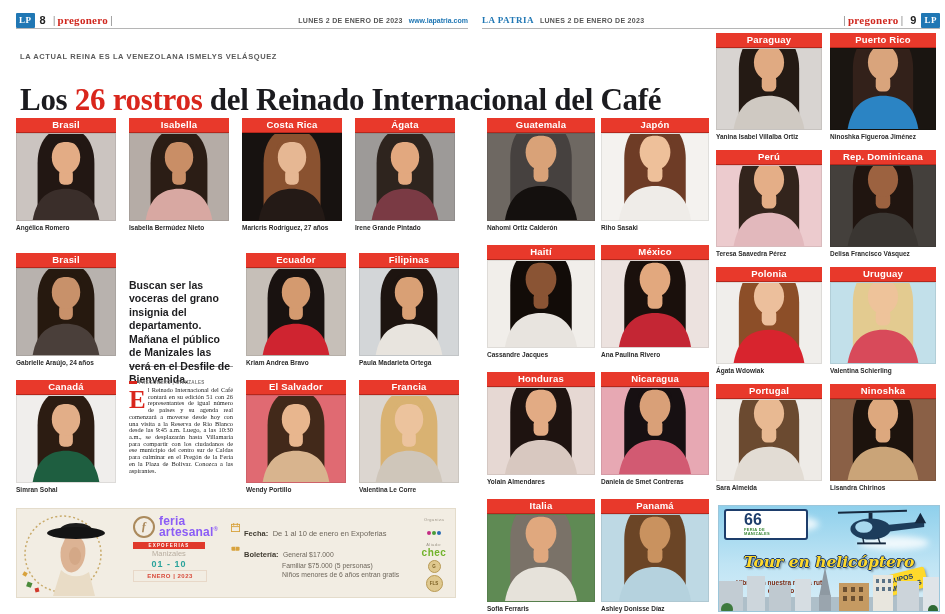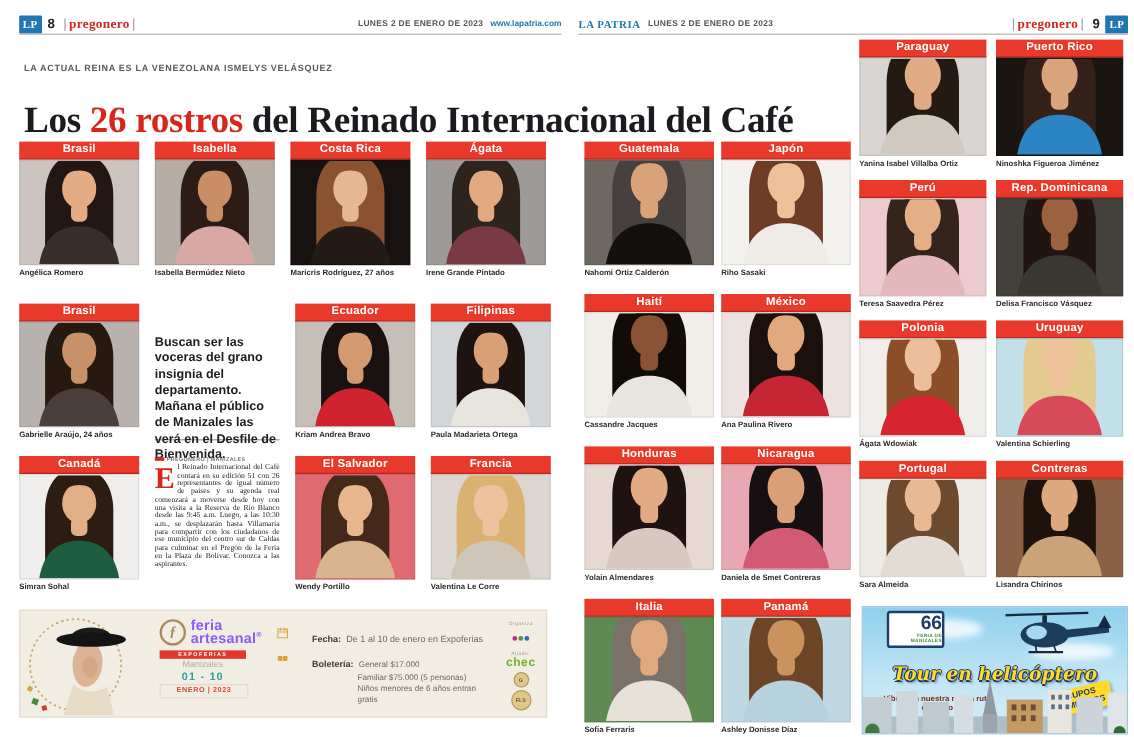--- a/index.html
+++ b/index.html
@@ -65,39 +65,39 @@
          font:700 italic 12px/16px "Liberation Serif",serif;color:#ab8a5c;text-align:center}
   .fname{font:700 12px/0.92 "Liberation Sans",sans-serif;color:#8b5cf6;letter-spacing:.2px}
   .fsup{font-size:6px;vertical-align:super}
   .fchip{margin-top:4px;width:72px;background:#e0392b;color:#fff;text-align:center;
          font:700 4.5px/7px "Liberation Sans",sans-serif;letter-spacing:1.2px}
   .fcity{width:72px;text-align:center;font:400 7.5px/10px "Liberation Sans",sans-serif;color:#b8aea0}
   .fdates{width:72px;text-align:center;font:700 9px/11px "Liberation Sans",sans-serif;color:#2aa39b;letter-spacing:1px}
   .fmonth{width:72px;text-align:center;font:700 6px/10px "Liberation Sans",sans-serif;color:#d84a3a;
           border:1px solid #e8d8c8;letter-spacing:.5px}
   .fdetails{position:absolute;left:214px;top:13px;width:182px}
-  .frow{display:flex;gap:20px;margin-bottom:3px}
+  .frow{display:flex;gap:4px;margin-bottom:3px}
   .frow svg{flex:none;margin-top:0.5px}
   .flabel{font:700 7.5px/1.3 "Liberation Sans",sans-serif;color:#3f3a30}
   .fval{font:400 7.5px/1.3 "Liberation Sans",sans-serif;color:#6e675c}
   .fbol{font:400 6.8px/1.35 "Liberation Sans",sans-serif;color:#6e675c}
   .flogos{position:absolute;left:399px;top:6px;width:36px;text-align:center}
   .tinylbl{font:400 4px "Liberation Sans",sans-serif;color:#9a9284;letter-spacing:.5px;margin-top:2px}
   .dots span{display:inline-block;width:4px;height:4px;border-radius:50%;margin:1px .5px}
   .chec{font:700 10px "Liberation Sans",sans-serif;color:#72b32c;letter-spacing:.5px}
   .seal{margin:2px auto 0;border-radius:50%;border:1.5px solid #b89a55;background:#dfc88e;
         color:#7a5f22;font:700 4.5px "Liberation Sans",sans-serif;display:flex;align-items:center;justify-content:center}
   .seal.g{width:11px;height:11px} .seal.fls{width:15px;height:15px}
 
   
   .tour{position:absolute;left:718px;top:505px;width:222px;height:107px;box-sizing:border-box;
         background:linear-gradient(180deg,#8fd0ec,#bfe4f4 55%,#d8eef8);overflow:hidden;border:1px solid #9cc6da}
   .cloud{position:absolute;background:#fff;opacity:.8;border-radius:50%;filter:blur(3px)}
-  .crest{position:absolute;left:20px;top:3px;width:44px;background:#fff;border:2px solid #1d3d6b;
-         border-radius:3px;text-align:right;padding:1px 0}
+  .crest{position:absolute;left:5px;top:3px;width:44px;background:#fff;border:2px solid #1d3d6b;
+         border-radius:3px;text-align:left;padding:1px 18px}
   .crest-num{font:900 16px/16px "Liberation Sans",sans-serif;color:#1d3d6b}
   .crest-lbl{font:700 4px/1.1 "Liberation Sans",sans-serif;color:#3f8a3a;letter-spacing:.3px}
   .tprice{position:absolute;left:58px;top:4px;width:80px}
   .tprice-main{font:900 italic 13px "Liberation Sans",sans-serif;color:#7d1a10;
                text-shadow:.5px .5px 0 #f2c21c}
   .tprice-sub{font:700 5px "Liberation Sans",sans-serif;color:#1d3d6b;letter-spacing:.5px}
   .tphone{display:flex;align-items:center;gap:2px;margin-top:2px}
   .phone-badge{width:9px;height:9px;border-radius:50%;background:#ffd92b;color:#1d3d6b;
                font-size:5.5px;line-height:9px;text-align:center}
   .tphone-num{font:800 italic 8.5px "Liberation Sans",sans-serif;color:#f2c21c;
@@ -492,21 +492,21 @@
         <path class="hair" d="M50,6 C31,6 21,22 21,42 L21,96 L79,96 L79,42 C79,22 69,6 50,6 Z"></path>
         <path class="bodyshape" d="M16,100 C20,76 34,68 50,68 C66,68 80,76 84,100 Z"></path>
         <rect class="neck" x="43" y="48" width="14" height="16" rx="5"></rect>
         <ellipse class="face" cx="50" cy="36" rx="14.5" ry="17"></ellipse>
         <path class="fringe" d="M34,28 C36,12 64,12 66,28 C58,18 42,18 34,28 Z"></path>
         <path class="crown-glyph" d="M36,12 L40,2 L45,8 L50,1 L55,8 L60,2 L64,12 Z"></path>
       </svg>
     </div>
     <div class="caption"><span>Valentina Schierling</span></div>
   </div><div class="card has-crown" style="--bg: #8a6046; --hair: #1d130d; --skin: #dda87e; --top: #caa478;">
-    <div class="banner"><span>Contreras</span></div>
+    <div class="banner"><span>Ninoshka</span></div>
     <div class="photo">
       <svg viewBox="0 0 100 100" preserveAspectRatio="xMidYMax slice">
         <path class="hair" d="M50,6 C31,6 21,22 21,42 L21,96 L79,96 L79,42 C79,22 69,6 50,6 Z"></path>
         <path class="bodyshape" d="M16,100 C20,76 34,68 50,68 C66,68 80,76 84,100 Z"></path>
         <rect class="neck" x="43" y="48" width="14" height="16" rx="5"></rect>
         <ellipse class="face" cx="50" cy="36" rx="14.5" ry="17"></ellipse>
         <path class="fringe" d="M34,28 C36,12 64,12 66,28 C58,18 42,18 34,28 Z"></path>
         <path class="crown-glyph" d="M36,12 L40,2 L45,8 L50,1 L55,8 L60,2 L64,12 Z"></path>
       </svg>
     </div>

